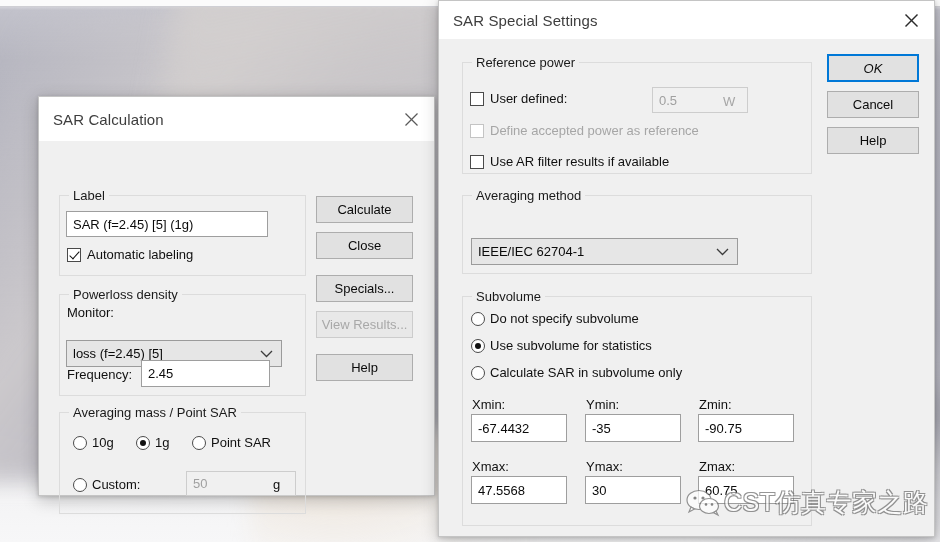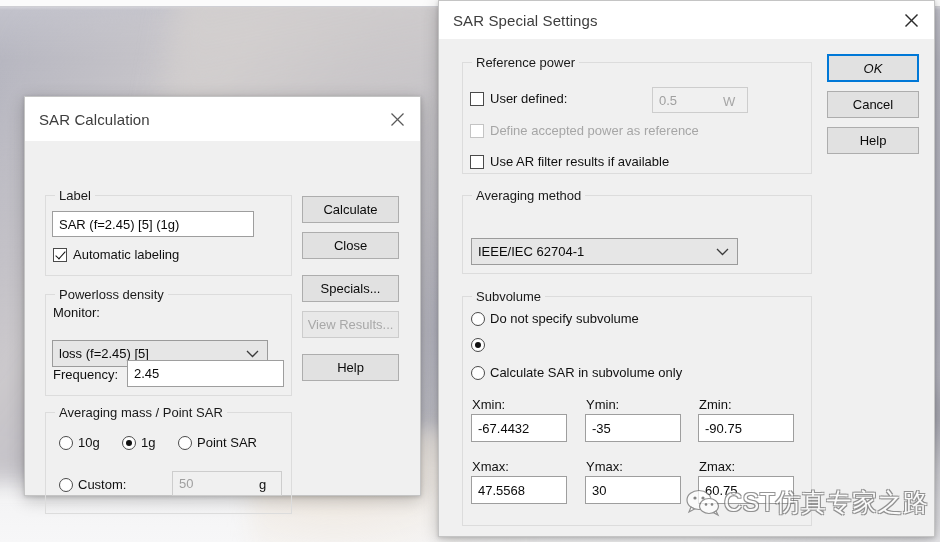--- a/index.html
+++ b/index.html
@@ -279,21 +279,21 @@
 <body>
 
 <div id="backdrop">
   <div id="bd-shape1"></div>
   <div id="bd-shape2"></div>
   <div id="bd-shape3"></div>
   <div id="bd-shape4"></div>
   <div id="bd-topstrip"></div>
 </div>
 
-<div class="dialog" style="left:24px; top:96px; width:395px; height:398px;">
+<div class="dialog" style="left:38px; top:96px; width:395px; height:398px;">
 
   <div class="titlebar">
     <div class="title-text">SAR Calculation</div>
     <div class="close-btn">
       <svg width="15" height="15" viewBox="0 0 15 15" aria-hidden="true">
         <line x1="1.5" y1="1.5" x2="13.5" y2="13.5" stroke="#5a5a5a" stroke-width="1.3"></line>
         <line x1="13.5" y1="1.5" x2="1.5" y2="13.5" stroke="#5a5a5a" stroke-width="1.3"></line>
       </svg>
     </div>
   </div>
@@ -315,21 +315,21 @@
     <div class="lbl" style="left:28px; top:164px;">Monitor:</div>
     <div class="combo" style="left:27px; top:186px; width:216px; height:27px;">
       <span>loss (f=2.45) [5]</span>
       <span class="chev">
         <svg width="13" height="9" viewBox="0 0 13 9" aria-hidden="true">
           <polyline points="1,1.5 6.5,7 12,1.5" fill="none" stroke="#3c3c3c" stroke-width="1.3"></polyline>
         </svg>
       </span>
     </div>
     <div class="lbl" style="left:28px; top:226px;">Frequency:</div>
-    <div class="textbox" style="left:102px; top:219px; width:157px; height:27px;">2.45</div>
+    <div class="textbox" style="left:102px; top:219px; width:129px; height:27px;">2.45</div>
 
     <div class="group" style="left:20px; top:271px; width:245px; height:100px;">
       <span class="group-title">Averaging mass / Point SAR</span>
     </div>
     <div class="radiorow" style="left:34px; top:294px;">
       <span class="rbox"></span>
       <span>10g</span>
     </div>
     <div class="radiorow" style="left:97px; top:294px;">
       <span class="rbox checked"></span>
@@ -401,20 +401,21 @@
 
     <div class="group" style="left:23px; top:257px; width:348px; height:228px;">
       <span class="group-title">Subvolume</span>
     </div>
     <div class="radiorow" style="left:32px; top:272px;">
       <span class="rbox"></span>
       <span>Do not specify subvolume</span>
     </div>
     <div class="radiorow" style="left:32px; top:299px;">
       <span class="rbox checked"></span>
+      <span>Use subvolume for statistics</span>
     </div>
     <div class="radiorow" style="left:32px; top:326px;">
       <span class="rbox"></span>
       <span>Calculate SAR in subvolume only</span>
     </div>
 
     <div class="lbl" style="left:33px; top:358px;">Xmin:</div>
     <div class="textbox" style="left:32px; top:375px; width:96px; height:28px;">-67.4432</div>
 
     <div class="lbl" style="left:147px; top:358px;">Ymin:</div>

